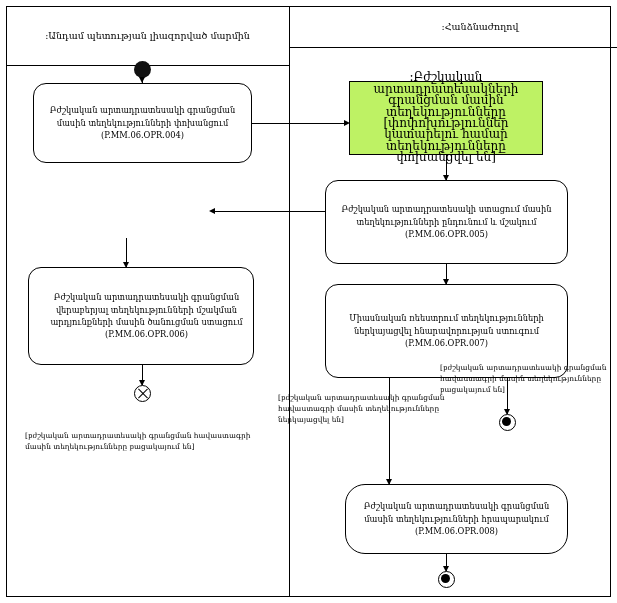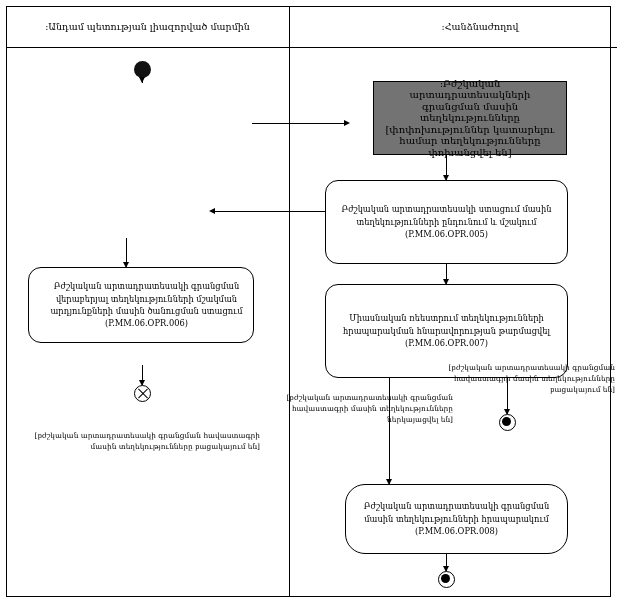--- a/index.html
+++ b/index.html
@@ -41,32 +41,31 @@
     text-align:center;
     font-size:8.3px;
     line-height:12.4px;
     padding:4px 8px;
   }
   
   .obj{
     position:absolute;
     box-sizing:border-box;
     border:1px solid #000;
-    background:#737373;
+    background:#bef264;
     display:flex;align-items:center;justify-content:center;
     text-align:center;
-    font-size:10px;
+    font-size:12px;
     line-height:11.4px;
     padding:4px 6px;
-    margin-left:24px;
   }
   
   .note{
     position:absolute;
-    text-align:right;
+    text-align:left;
     font-size:7.4px;
     line-height:11.2px;
     color:#000;
   }
   
   .initial-node{
     position:absolute;
     width:17px;height:17px;border-radius:50%;
     background:#111;
   }
@@ -114,46 +113,49 @@
     border-right:6px solid #000;
   }
 </style>
 </head>
 <body>
 
 <div id="canvas">
 
   <div class="lane-frame" style="left:6px;top:6px;width:605px;height:591px;"></div>
 
-  <div class="lane-header" style="left:6px;top:6px;width:283px;height:42px;">
+  <div class="lane-header" style="left:6px;top:6px;width:283px;height:60px;">
     <span>:Անդամ պետության լիազորված մարմին</span>
   </div>
   <div class="lane-header" style="left:289px;top:6px;width:382px;height:42px;">
     <span>:Հանձնաժողով</span>
   </div>
 
   <div class="lane-divider" style="left:289px;top:6px;height:591px;"></div>
 
   <div class="initial-node" style="left:134px;top:61px;"></div>
 
   <div class="vline" style="left:142px;top:78px;height:5px;"></div>
   <div class="arrow-d" style="left:139px;top:77px;"></div>
 
+  <div class="act" style="left:33px;top:83px;width:219px;height:80px;">
+    <span>Բժշկական արտադրատեսակի գրանցման մասին տեղեկությունների փոխանցում (P.MM.06.OPR.004)</span>
+  </div>
 
   <div class="hline" style="left:252px;top:123px;width:93px;"></div>
   <div class="arrow-r" style="left:344px;top:120px;"></div>
 
 
   <div class="hline" style="left:215px;top:211px;width:110px;"></div>
   <div class="arrow-l" style="left:209px;top:208px;"></div>
 
   <div class="vline" style="left:126px;top:238px;height:29px;"></div>
   <div class="arrow-d" style="left:123px;top:262px;"></div>
 
-  <div class="act" style="left:28px;top:267px;width:226px;height:76px;padding-left:19px;">
+  <div class="act" style="left:28px;top:267px;width:226px;height:98px;padding-left:19px;">
     <span>Բժշկական արտադրատեսակի գրանցման վերաբերյալ տեղեկությունների մշակման արդյունքների մասին ծանուցման ստացում (P.MM.06.OPR.006)</span>
   </div>
 
   <div class="vline" style="left:142px;top:365px;height:20px;"></div>
   <div class="arrow-d" style="left:139px;top:380px;"></div>
 
   <div class="flow-final" style="left:134px;top:385px;">
     <span class="x1"></span>
     <span class="x2"></span>
   </div>
@@ -170,21 +172,21 @@
   <div class="arrow-d" style="left:443px;top:175px;"></div>
 
   <div class="act" style="left:325px;top:180px;width:243px;height:84px;">
     <span>Բժշկական արտադրատեսակի ստացում մասին տեղեկությունների ընդունում և մշակում (P.MM.06.OPR.005)</span>
   </div>
 
   <div class="vline" style="left:446px;top:264px;height:20px;"></div>
   <div class="arrow-d" style="left:443px;top:279px;"></div>
 
   <div class="act" style="left:325px;top:284px;width:243px;height:94px;">
-    <span>Միասնական ռեեստրում տեղեկությունների հրապարակման հնարավորության թարմացվել (P.MM.06.OPR.007)</span>
+    <span>Միասնական ռեեստրում տեղեկությունների ներկայացվել հնարավորության ստուգում (P.MM.06.OPR.007)</span>
   </div>
 
   <div class="vline" style="left:389px;top:378px;height:106px;"></div>
   <div class="arrow-d" style="left:386px;top:479px;"></div>
 
   <div class="note" style="left:278px;top:392px;width:175px;">
     <span>[բժշկական արտադրատեսակի գրանցման հավաստագրի մասին տեղեկությունները ներկայացվել են]</span>
   </div>
 
   <div class="vline" style="left:507px;top:378px;height:36px;"></div>

